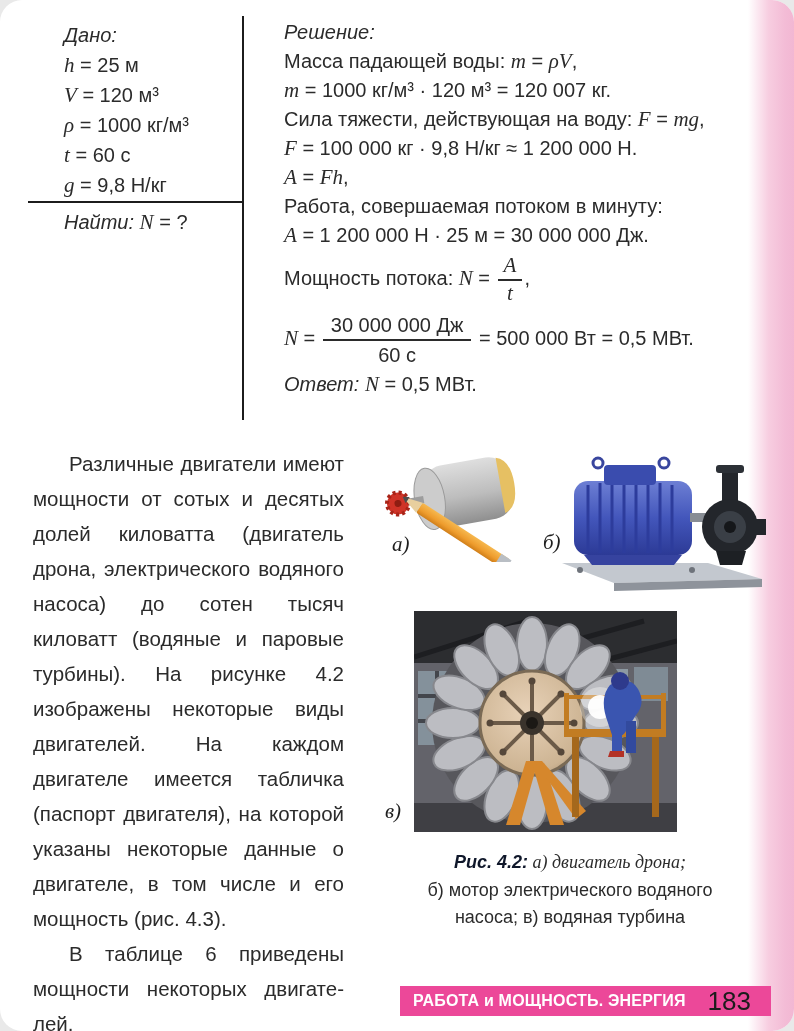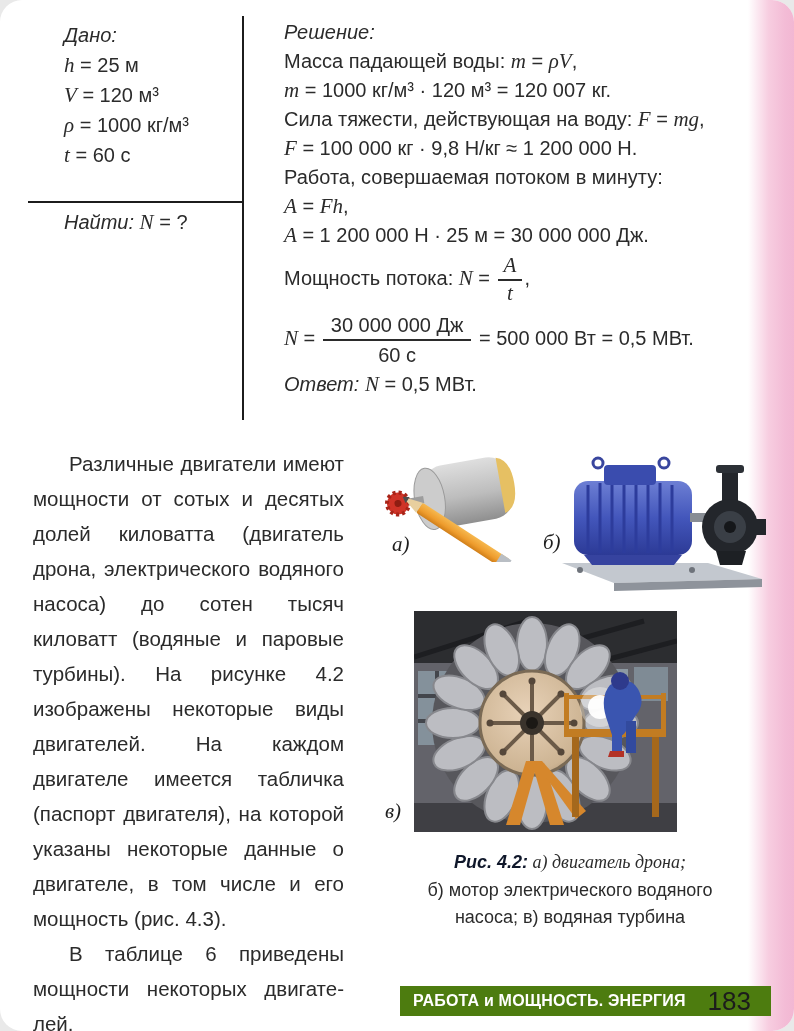--- a/index.html
+++ b/index.html
@@ -39,58 +39,59 @@
   .fig{position:absolute;}
   .fig-label{position:absolute;font-family:"Liberation Serif","DejaVu Serif",serif;
              font-style:italic;font-size:21px;color:#1e1e1e;}
   #figure-caption{position:absolute;left:372px;top:849px;width:396px;text-align:center;
                   font-size:18px;line-height:27.5px;color:#2b2b2b;}
   .caption-prefix{color:#0f172a;font-weight:bold;font-style:italic;}
   .caption-a{font-family:"Liberation Serif","DejaVu Serif",serif;font-style:italic;margin-top:44px;}
 
   
   #footer-bar{position:absolute;left:400px;top:986px;width:371px;height:30px;
-              background:#4d7c0f;}
+              background:#ec4899;}
   #footer-title{position:absolute;left:13px;top:0;line-height:30px;color:#ffffff;
                 font-weight:bold;font-size:16px;letter-spacing:.2px;white-space:nowrap;}
   #page-number{position:absolute;right:20px;top:1px;line-height:28px;color:#1c1c1c;
                font-size:26px;}
 </style>
 </head>
 <body>
 
 <div id="page">
 
   <div id="edge-strip"></div>
 
   <div id="given-block">
     <div class="given-row lbl-italic">Дано:</div>
     <div id="given-rows">
         <div class="given-row"><span class="math">h</span><span> = 25 м</span></div>
         <div class="given-row"><span class="math">V</span><span> = 120 м³</span></div>
         <div class="given-row"><span class="math">ρ</span><span> = 1000 кг/м³</span></div>
         <div class="given-row"><span class="math">t</span><span> = 60 с</span></div>
+        <div class="given-row"><span class="math">g</span><span> = 9,8 Н/кг</span></div>
       </div>
   </div>
   <div id="given-rule"></div>
   <div id="col-divider"></div>
   <div id="find-row">
     <span class="lbl-italic">Найти:</span>
     <span class="math">N</span><span> = ?</span>
   </div>
 
   <div id="solution-block">
     <div class="sol-line lbl-italic">Решение:</div>
     <div id="solution-lines">
         <div class="sol-line"><span class="">Масса падающей воды: </span><span class="math">m</span><span class=""> = </span><span class="math">ρV</span><span class="">,</span></div>
         <div class="sol-line"><span class="math">m</span><span class=""> = 1000 кг/м³ · 120 м³ = 120 007 кг.</span></div>
         <div class="sol-line"><span class="">Сила тяжести, действующая на воду: </span><span class="math">F</span><span class=""> = </span><span class="math">mg</span><span class="">,</span></div>
         <div class="sol-line"><span class="math">F</span><span class=""> = 100 000 кг · 9,8 Н/кг ≈ 1 200 000 Н.</span></div>
+        <div class="sol-line"><span class="math">A</span><span class=""> = </span><span class="math">Fh</span><span class="">,</span></div>
         <div class="sol-line"><span class="">Работа, совершаемая потоком в минуту:</span></div>
-        <div class="sol-line"><span class="math">A</span><span class=""> = </span><span class="math">Fh</span><span class="">,</span></div>
         <div class="sol-line"><span class="math">A</span><span class=""> = 1 200 000 Н · 25 м = 30 000 000 Дж.</span></div>
         <div class="sol-line"><span class="">Мощность потока: </span><span class="math">N</span><span class=""> = </span><span class="frac math-frac">
             <span class="num">A</span>
             <span class="den">t</span>
           </span><span class="">,</span></div>
         <div class="sol-line"><span class="math">N</span><span class=""> = </span><span class="frac">
             <span class="num">30 000 000  Дж</span>
             <span class="den">60  с</span>
           </span><span class=""> = 500 000 Вт = 0,5 МВт.</span></div>
         <div class="sol-line"><span class="ital">Ответ: </span><span class="math">N</span><span class=""> = 0,5 МВт.</span></div>

